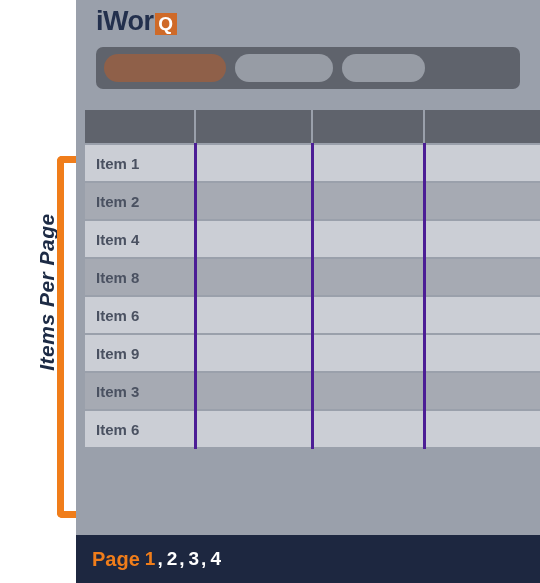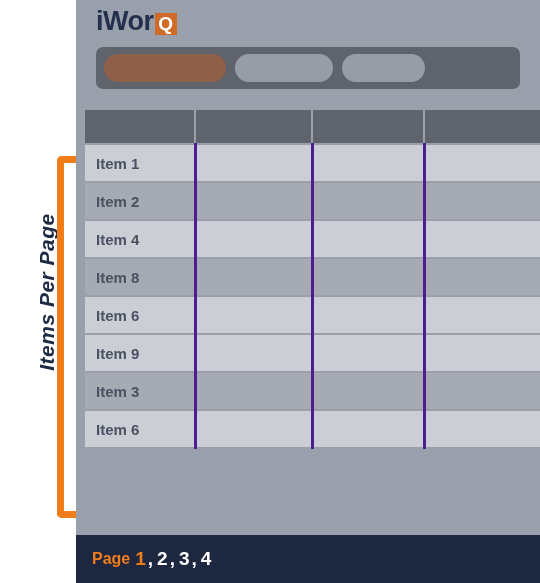--- a/index.html
+++ b/index.html
@@ -164,21 +164,21 @@
     bottom: 0;
     width: 464px;
     height: 48px;
     background: #1d2740;
     display: flex;
     align-items: center;
     padding-left: 16px;
   }
 
   .page-word {
-    font-size: 16px;
+    font-size: 20px;
     font-weight: bold;
     color: #f07d1a;
     margin-right: 5px;
   }
   .page-link {
     font-size: 19px;
     font-weight: bold;
     color: #ffffff;
     cursor: pointer;
     margin-right: 2px;

